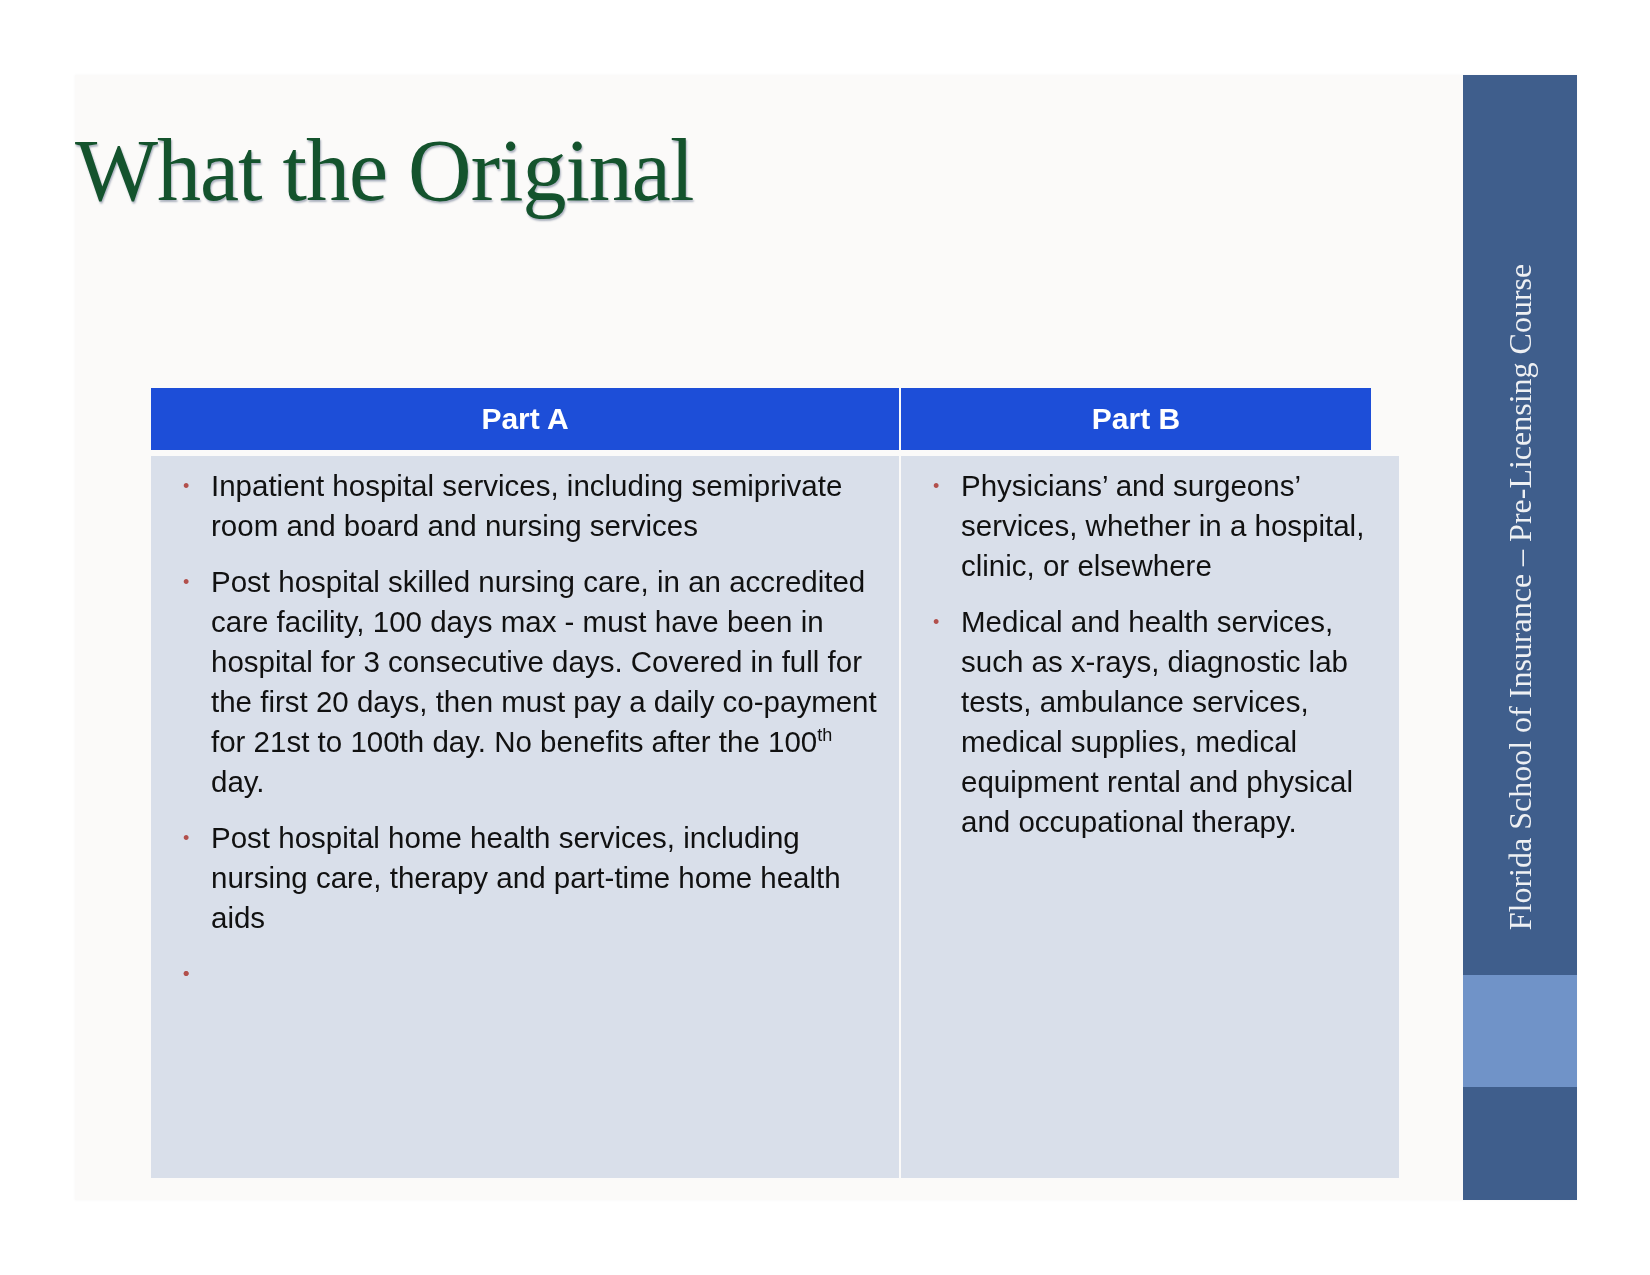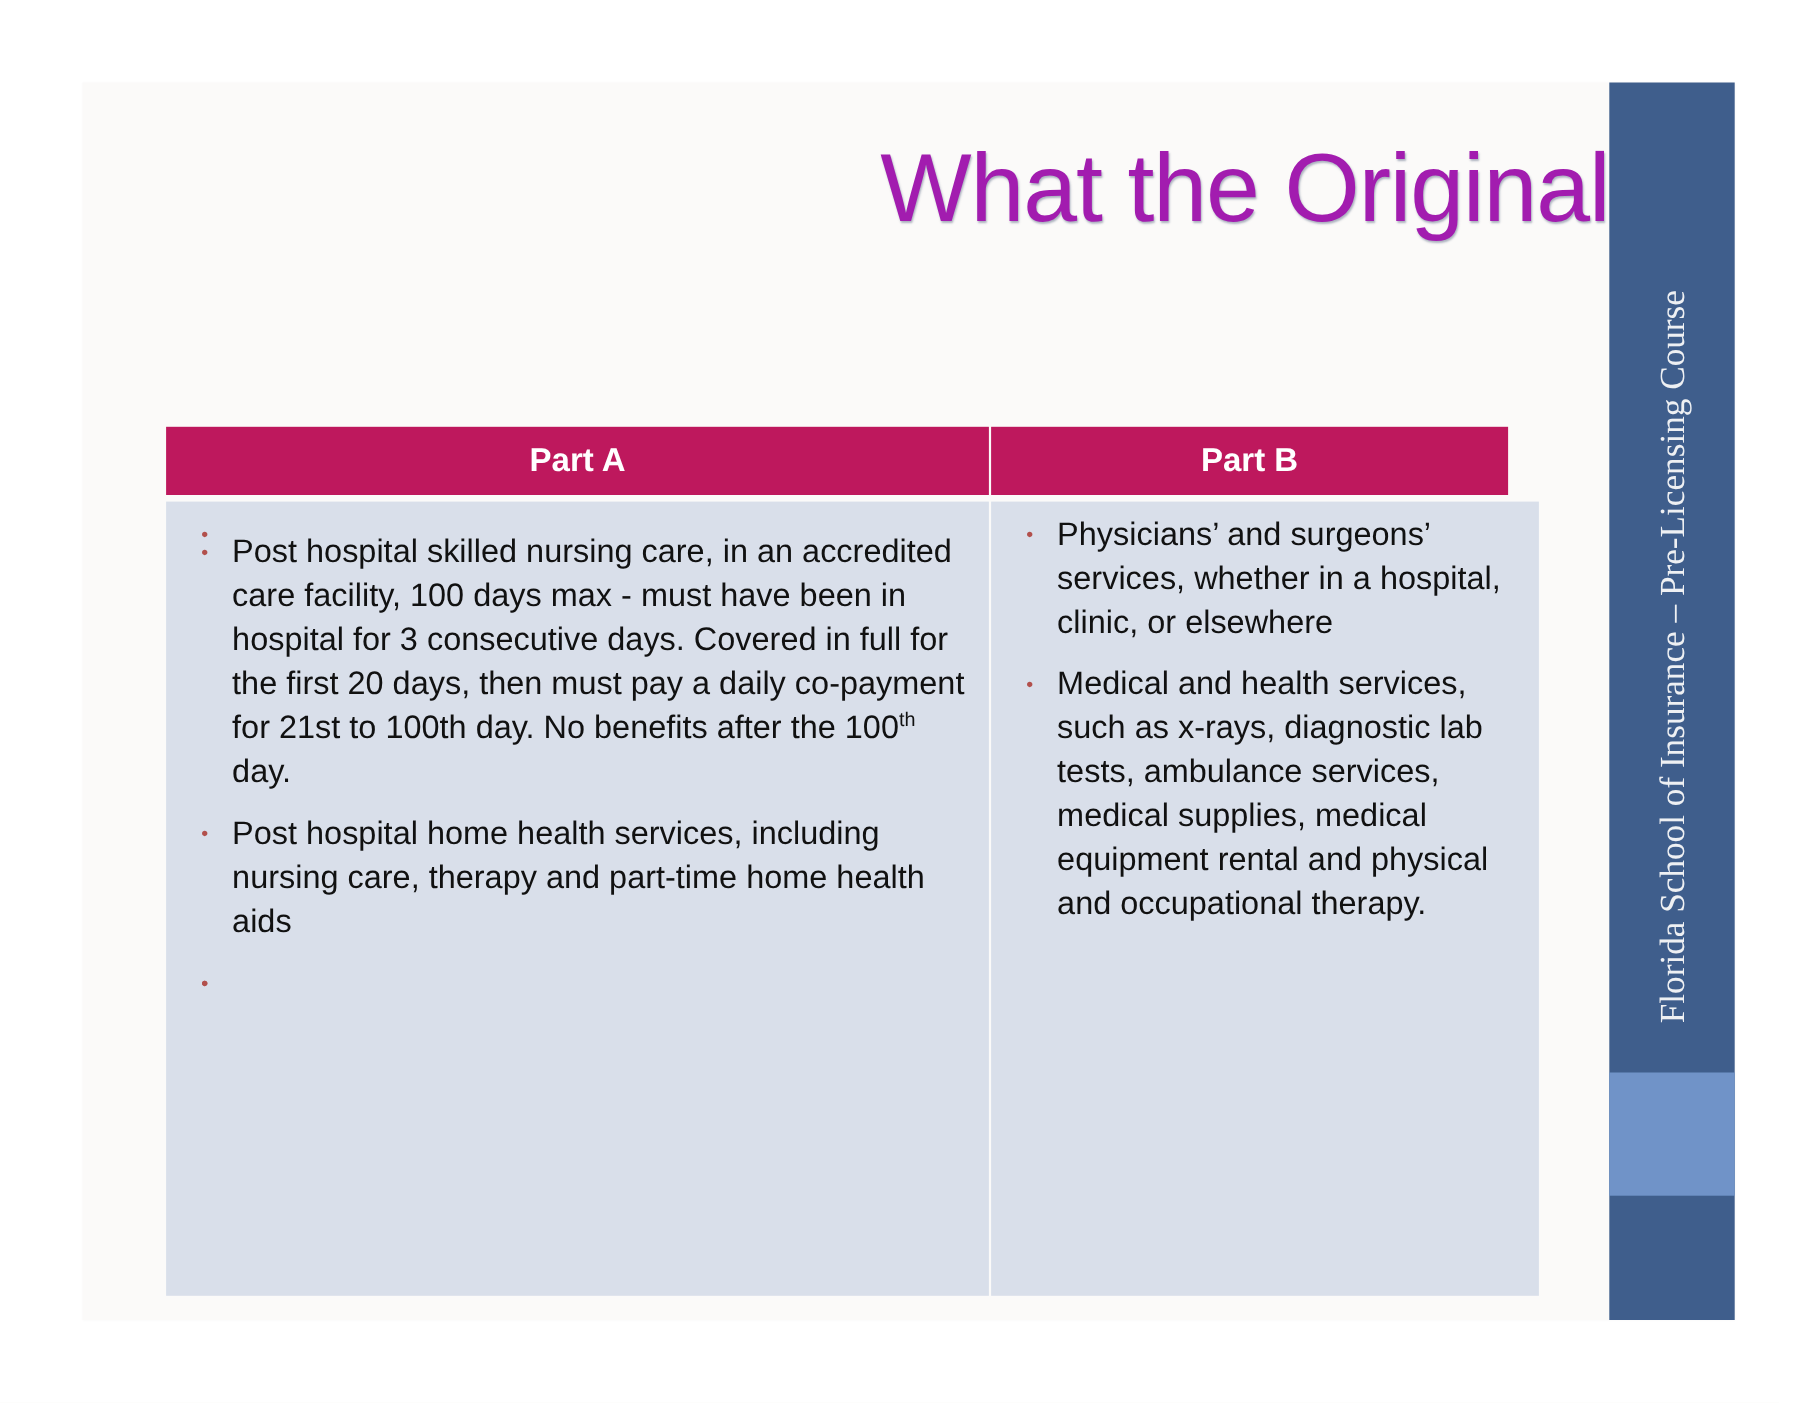--- a/index.html
+++ b/index.html
@@ -1,21 +1,21 @@
 <!DOCTYPE html>
 <html><head>
 <meta charset="utf-8">
 <style>
   html, body { margin:0; padding:0; }
   body { width:1650px; height:1275px; background:#ffffff; position:relative; overflow:hidden; font-family:"Liberation Sans", sans-serif; }
   .slide { position:absolute; left:75px; top:75px; width:1502px; height:1125px; background:#fbfaf9; box-shadow:0 0 3px rgba(0,0,0,0.04); }
-  .title { position:absolute; left:75px; top:112px; width:1388px; text-align:right; font-family:Liberation Sans, sans-serif; color:#a21caf; font-size:88px; line-height:118px; letter-spacing:-1px; text-shadow:1px 2px 2px rgba(20,40,80,0.35); }
+  .title { position:absolute; left:75px; top:112px; width:1388px; text-align:left; font-family:Liberation Serif, serif; color:#14532d; font-size:88px; line-height:118px; letter-spacing:-1px; text-shadow:1px 2px 2px rgba(20,40,80,0.35); }
   .title .line { display:block; position:relative; }
   .table { position:absolute; left:151px; top:388px; width:1248px; height:790px; }
-  .hdr { position:absolute; top:0; height:62px; background:#be185d; color:#fff; font-weight:bold; font-size:30px; display:flex; align-items:center; justify-content:center; }
+  .hdr { position:absolute; top:0; height:62px; background:#1d4ed8; color:#fff; font-weight:bold; font-size:30px; display:flex; align-items:center; justify-content:center; }
   .hdr.a { left:0; width:748px; }
   .hdr.b { left:750px; width:470px; }
   .body { position:absolute; top:68px; bottom:0; background:#d9dfea; }
   .body.a { left:0; width:748px; }
   .body.b { left:750px; width:498px; }
   ul { list-style:none; margin:0; padding:0; }
   li { position:relative; font-size:29.5px; line-height:40px; color:#111; margin-bottom:16px; }
   .body.a ul { padding:10px 16px 0 60px; }
   .body.b ul { padding:10px 16px 0 60px; }
   li .bullet { position:absolute; left:-28px; top:0; color:#b2504c; font-size:18px; }
@@ -32,21 +32,21 @@
 <div class="title">
   <span class="line">What the Original</span>
 </div>
 
 <div class="table">
   <div class="hdr a">Part A</div>
   <div class="hdr b">Part B</div>
 
   <div class="body a">
     <ul>
-      <li><span class="bullet">•</span></li>
+      <li><span class="bullet">•</span><span>Inpatient hospital services, including semiprivate room and board and nursing services</span></li>
       <li><span class="bullet">•</span><span>Post hospital skilled nursing care, in an accredited care facility, 100 days max - must have been in hospital for 3 consecutive days. Covered in full for the first 20 days, then must pay a daily co-payment for 21st to 100th day. No benefits after the 100</span><sup>th</sup><span> day.</span></li>
       <li><span class="bullet">•</span><span>Post hospital home health services, including nursing care, therapy and part-time home health aids</span></li>
       <li><span class="bullet">•</span></li>
       <li><span class="bullet">•</span></li>
     </ul>
   </div>
 
   <div class="body b">
     <ul>
       <li><span class="bullet">•</span><span>Physicians’ and surgeons’ services, whether in a hospital, clinic, or elsewhere</span></li>

